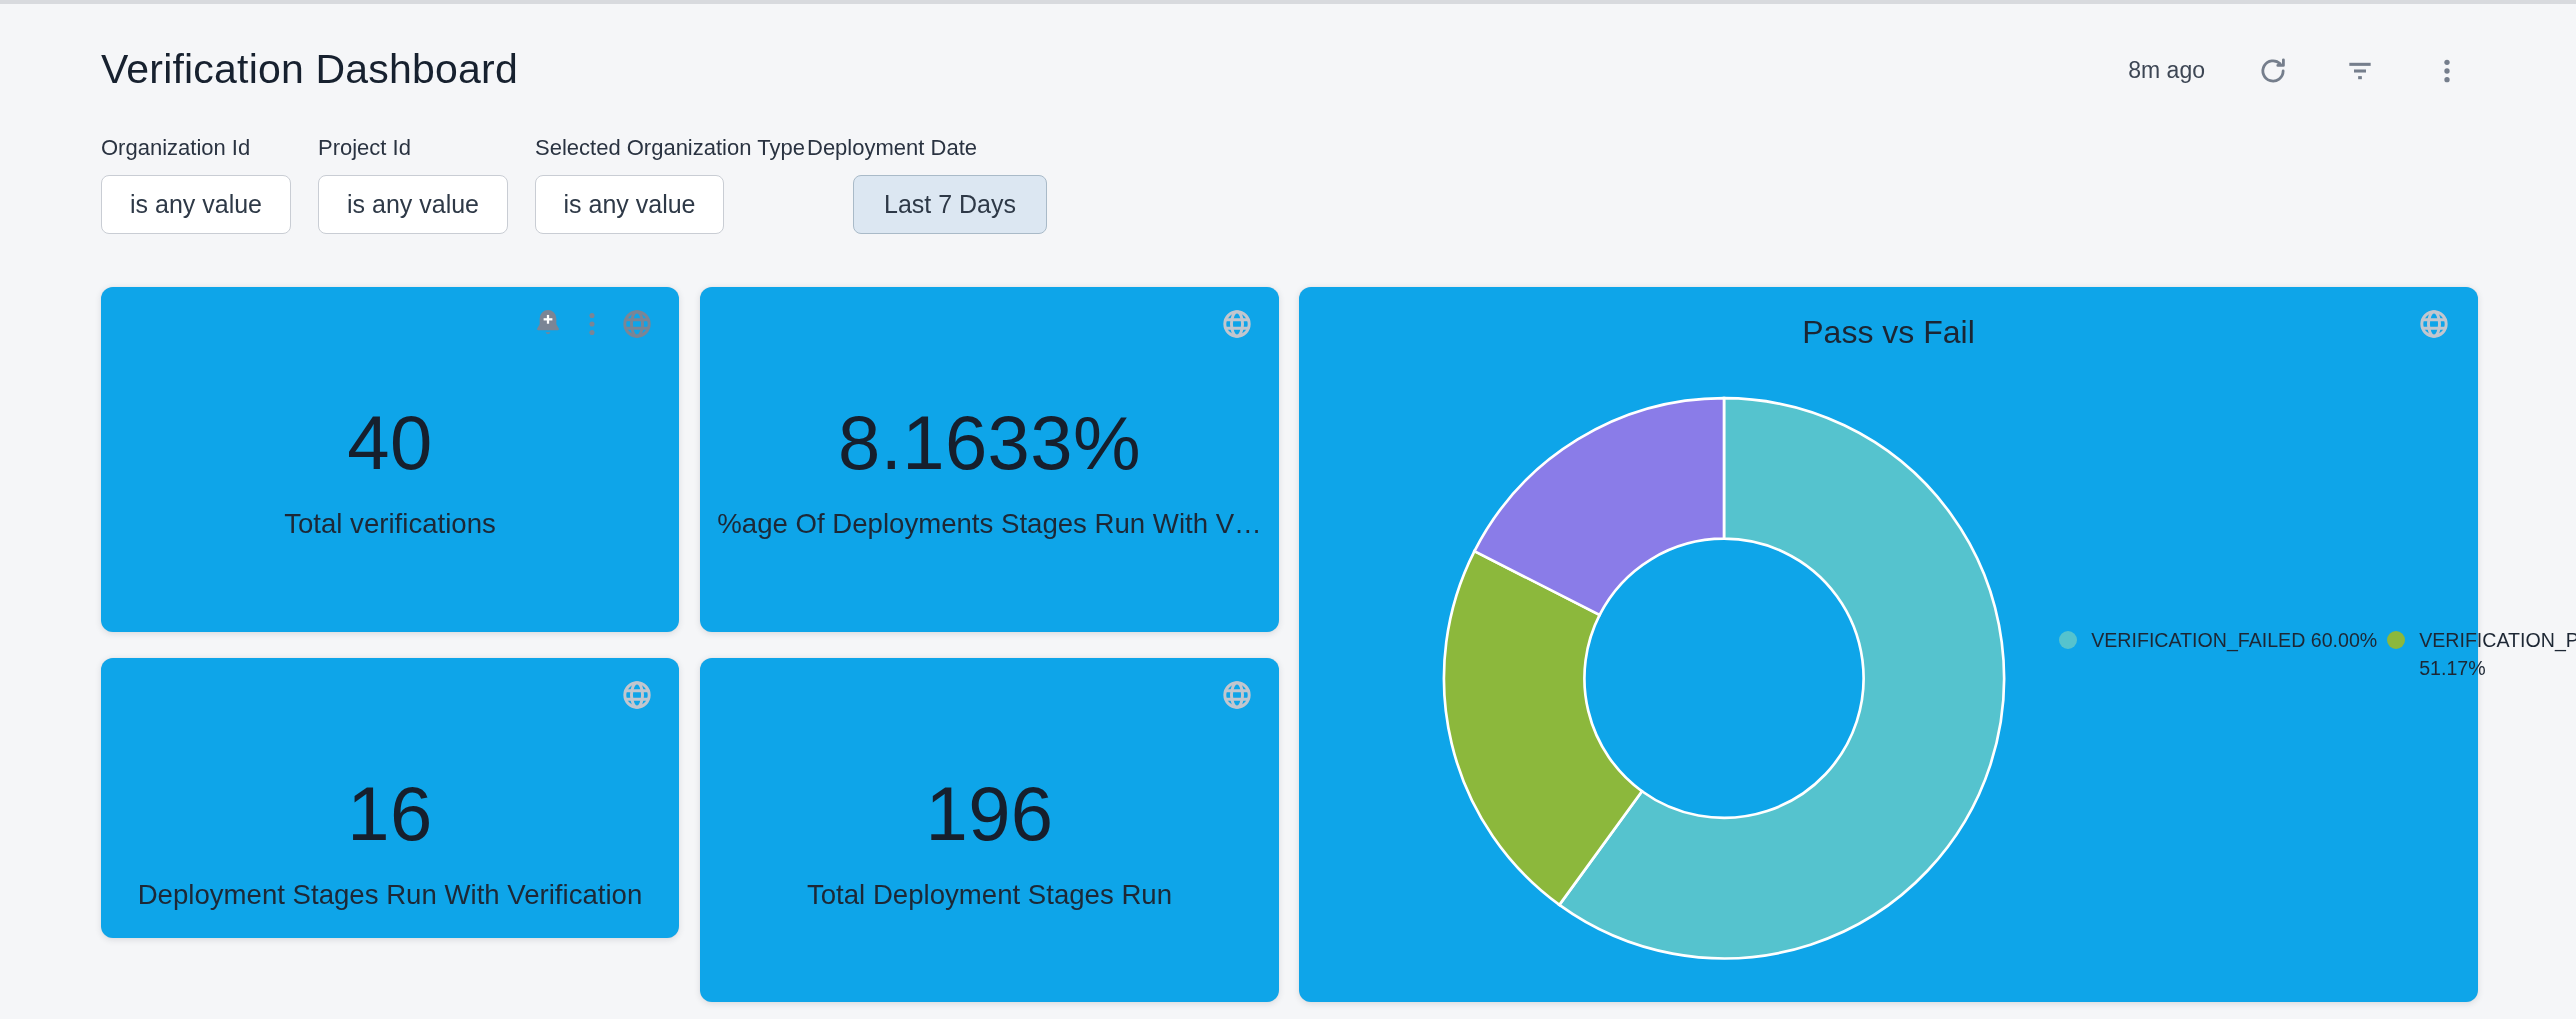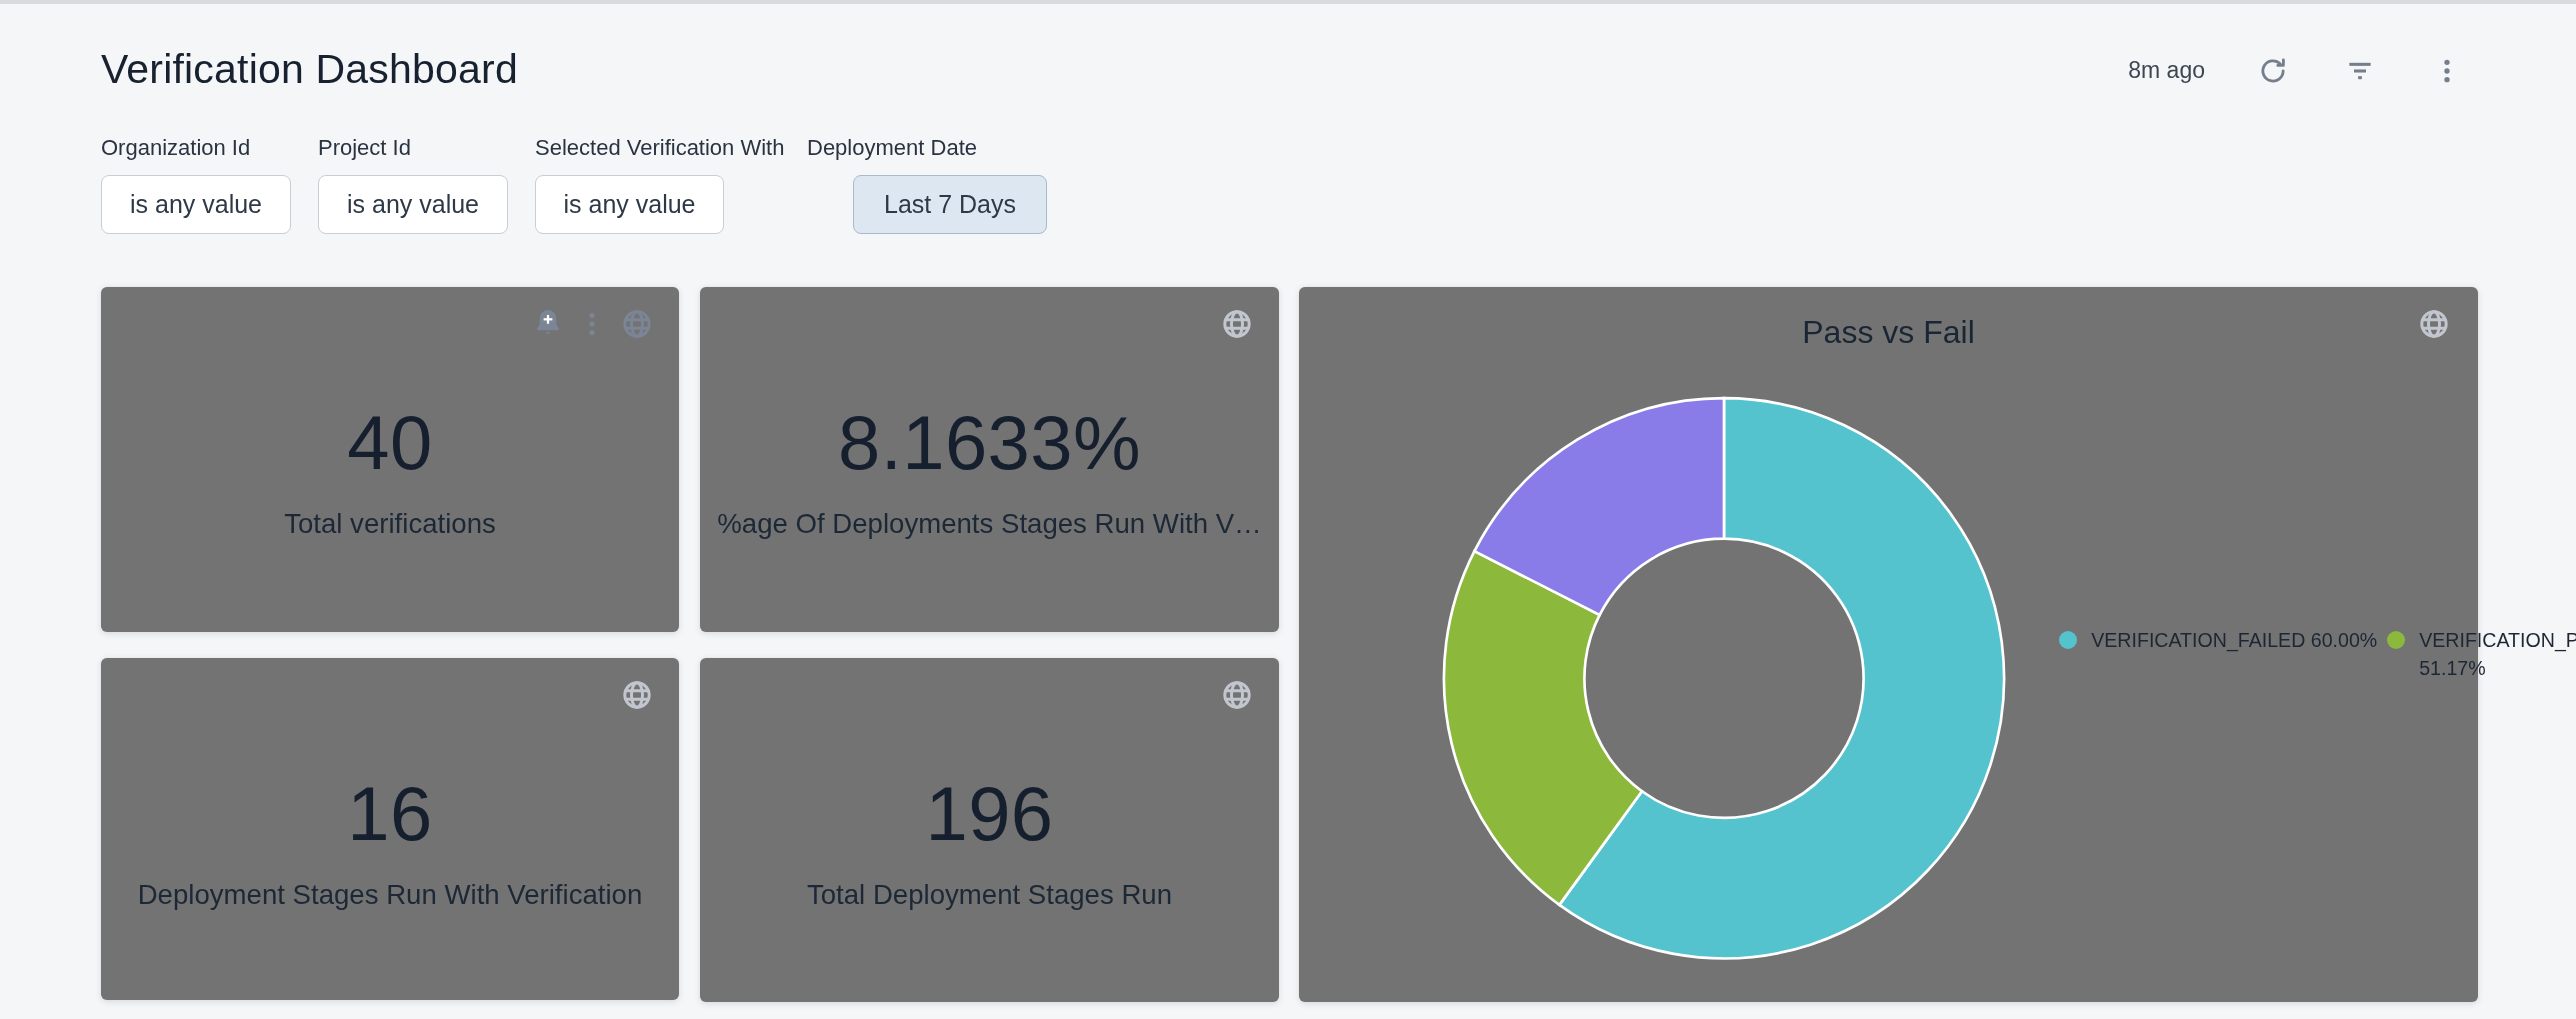--- a/index.html
+++ b/index.html
@@ -36,26 +36,26 @@
     font-size:25px; color:#2e3947; cursor:pointer; white-space:nowrap;
   }
   .filter-btn.selected { background:#dce7f2; border-color:#a9bac8;margin-left:46px; }
   .fg-0 { left:101px; } .fg-0 .filter-btn { width:190px; }
   .fg-1 { left:318px; } .fg-1 .filter-btn { width:190px; }
   .fg-2 { left:535px; } .fg-2 .filter-btn { width:189px; }
   .fg-3 { left:807px; } .fg-3 .filter-btn { width:194px; }
 
   
   .card {
-    position:absolute; background:#737373; border-radius:6px;
+    position:absolute; background:#0ea5e9; border-radius:12px;
     box-shadow:0 1.8px 6.2px rgba(35,45,60,0.13), 0 0 0.9px rgba(35,45,60,0.12);
   }
   .card-t0 { left:101px;  top:287px; width:578px;  height:345px;padding-left:43px; }
   .card-t1 { left:700px;  top:287px; width:579px;  height:345px; }
-  .card-t2 { left:101px;  top:658px; width:578px;  height:342px; }
+  .card-t2 { left:101px;  top:658px; width:578px;  height:280px; }
   .card-t3 { left:700px;  top:658px; width:579px;  height:344px; }
   .card-pie { left:1299px; top:287px; width:1179px; height:715px; }
 
   .tile-icons { position:absolute; top:17px; right:23px; display:flex; gap:5.3px; }
   .tile-icon { width:39px; height:39px; display:flex; align-items:center; justify-content:center; cursor:pointer; }
   .tile-icon svg { width:34px; height:34px; }
   .icon-slate { color:#7b8595; }
   .icon-light { color:#c2c6ce; }
 
   .tile-value {
@@ -112,21 +112,21 @@
 
   <div class="filter-group fg-0">
     <div class="filter-label">Organization Id</div>
     <div class="filter-btn">is any value</div>
   </div>
   <div class="filter-group fg-1">
     <div class="filter-label">Project Id</div>
     <div class="filter-btn">is any value</div>
   </div>
   <div class="filter-group fg-2">
-    <div class="filter-label">Selected Verification With</div>
+    <div class="filter-label">Selected Organization Type</div>
     <div class="filter-btn">is any value</div>
   </div>
   <div class="filter-group fg-3">
     <div class="filter-label">Deployment Date</div>
     <div class="filter-btn selected">Last 7 Days</div>
   </div>
 
   <div class="card card-t0">
     <div class="tile-icons">
       <span class="tile-icon icon-slate">

